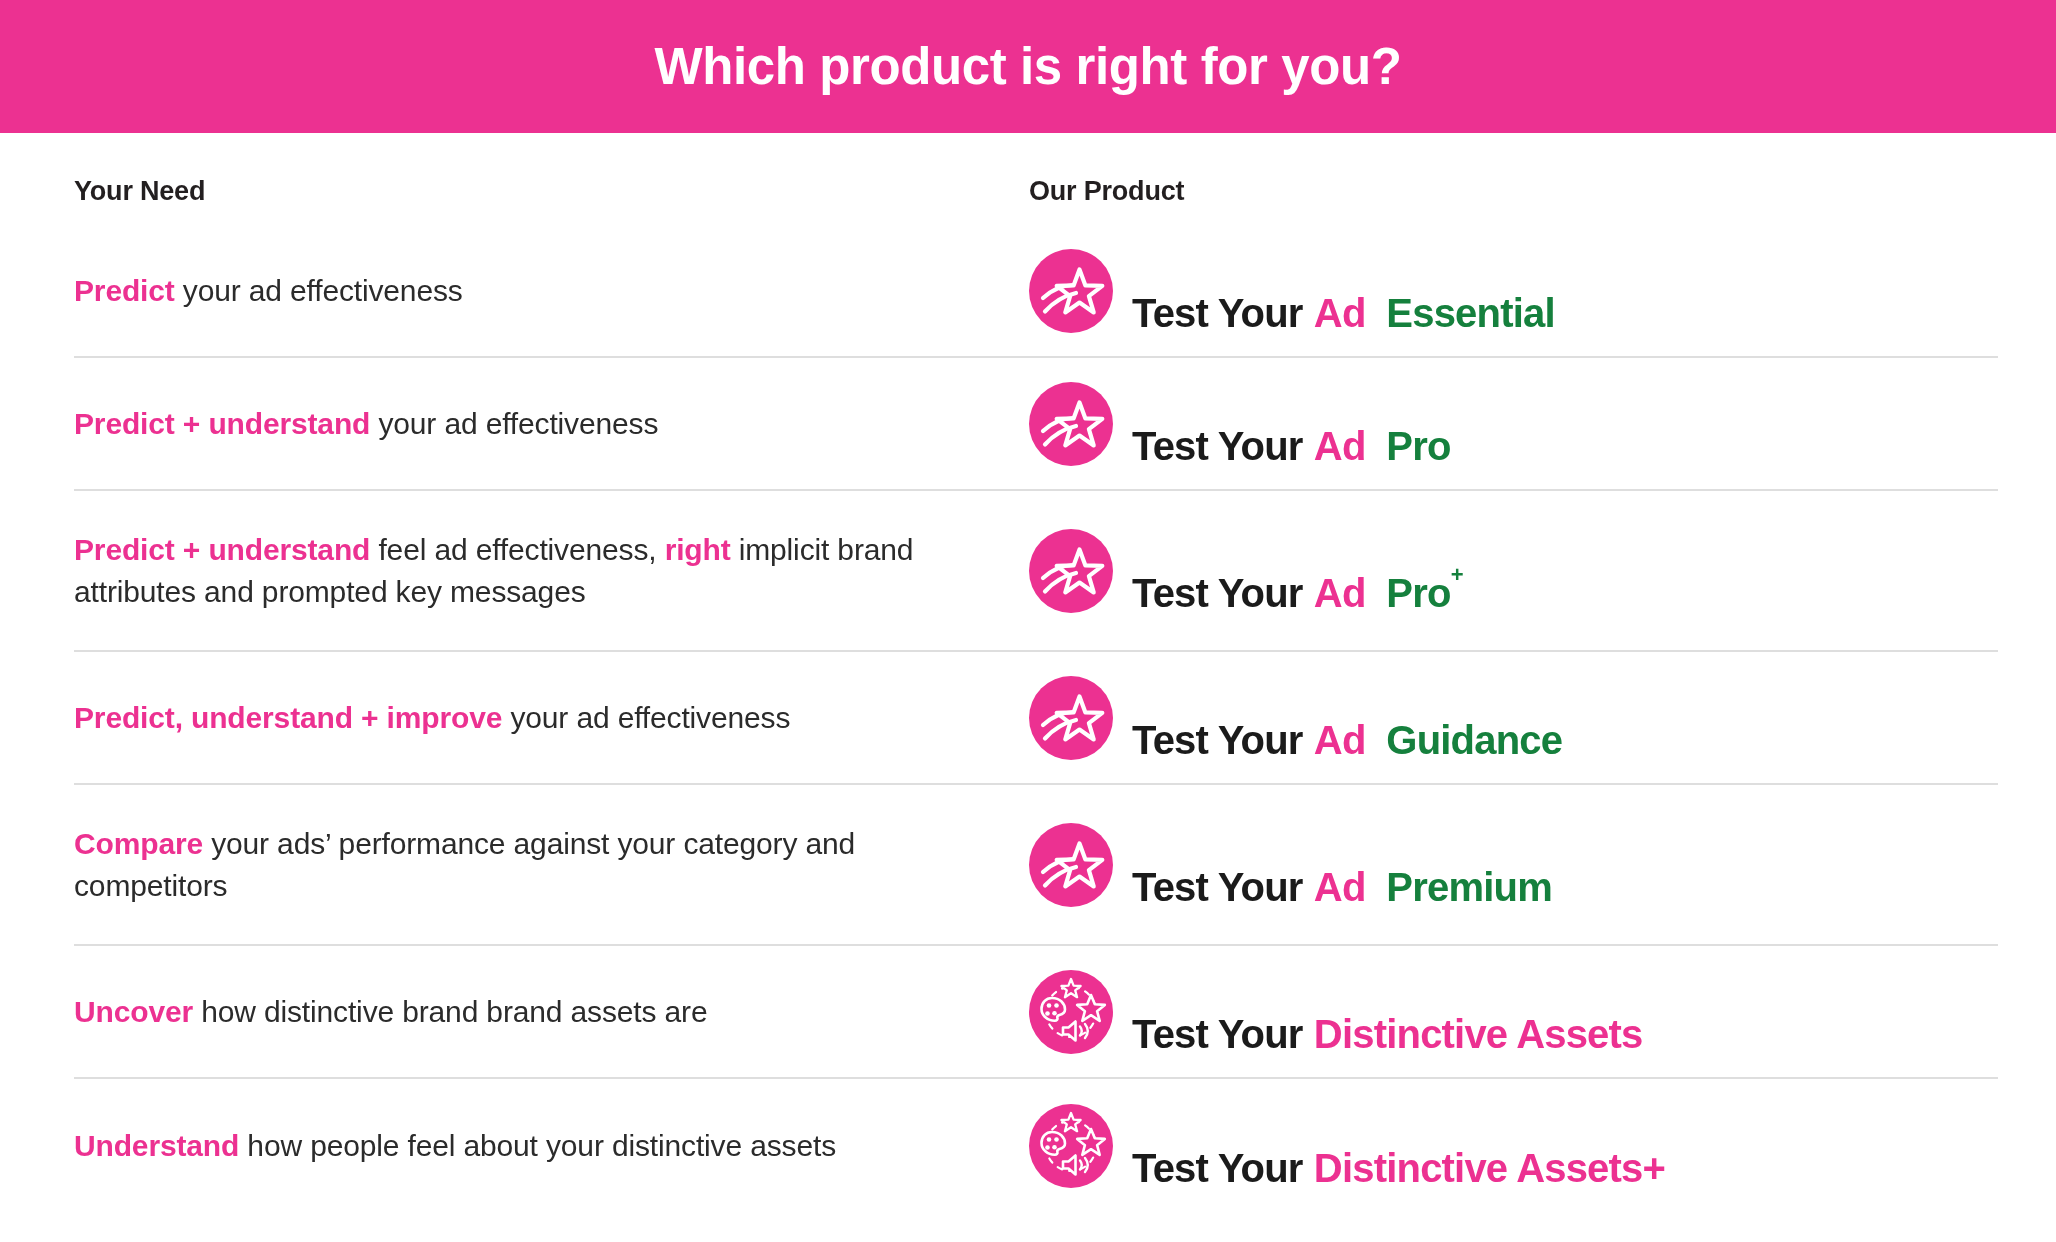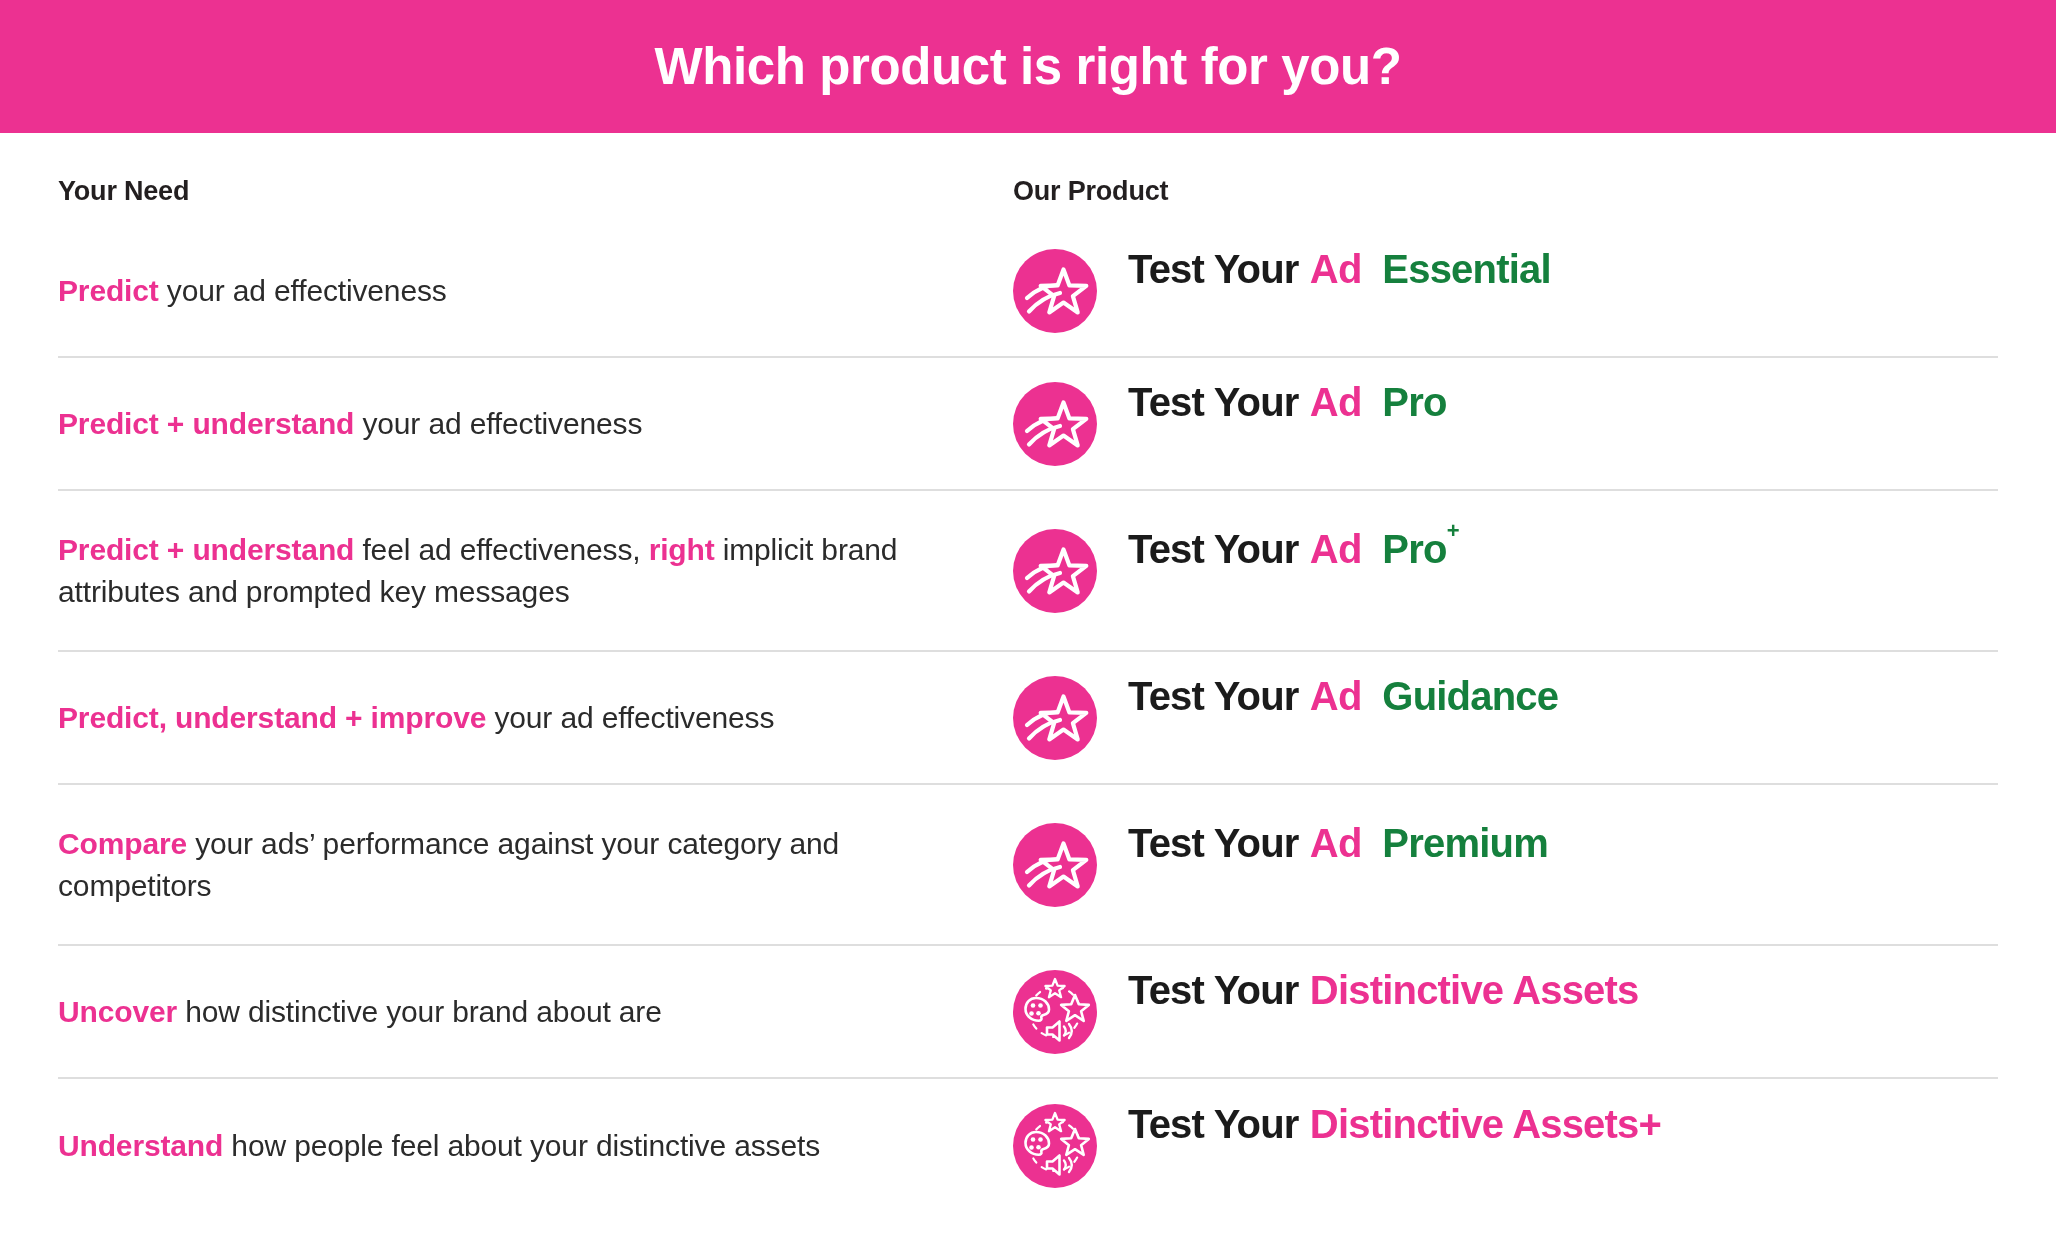--- a/index.html
+++ b/index.html
@@ -37,20 +37,21 @@
     font-weight: bold;
     letter-spacing: -0.4px;
     line-height: 1;
     text-align: center;
   }
 
   
   .table {
     padding: 0 58px 0 58px;
     flex: 1 1 auto;
+    margin-left: 16px;
   }
 
   .col-head-row {
     display: flex;
     align-items: flex-end;
     height: 92px;
     padding-bottom: 18px;
   }
   .col-need   { width: 955px; flex: 0 0 955px; }
   .col-prod   { flex: 1 1 auto; }
@@ -81,22 +82,22 @@
     padding-right: 30px;
   }
   .need-cell b {
     color: #ec3191;
     font-weight: bold;
   }
 
   .prod-cell {
     flex: 1 1 auto;
     display: flex;
-    align-items: flex-start;
-    gap: 31px;
+    align-items: flex-end;
+    gap: 19px;
   }
 
   
   .logo-mark {
     width: 84px;
     height: 84px;
     flex: 0 0 84px;
     border-radius: 50%;
     background: #ec3191;
     display: flex;
@@ -253,21 +254,21 @@
         <span class="prod-name">
           <span class="w-dark">Test Your</span>
             <span class="w-pink">Ad</span>
             <span class="w-gold">Premium</span>
         </span>
       </div>
     </div>
 
     <div class="row">
       <div class="need-cell">
-        <b>Uncover</b><span> how distinctive your brand about are</span>
+        <b>Uncover</b><span> how distinctive brand brand assets are</span>
       </div>
       <div class="prod-cell">
         <span class="logo-mark">
           <svg width="84" height="84" viewBox="0 0 84 84" aria-hidden="true">
             <circle cx="42" cy="42" r="25" fill="none" stroke="#ffffff" stroke-width="2.2" stroke-linecap="round" stroke-dasharray="5 7"></circle>
 
             <path d="M42 9 L44.6 15.6 L51.6 16 L46.2 20.4 L48.1 27.2 L42 23.2 L35.9 27.2 L37.8 20.4 L32.4 16 L39.4 15.6 Z" fill="#ec3191" stroke="#ffffff" stroke-width="2.3" stroke-linejoin="round"></path>
 
             <path d="M62 25 L65.8 34.3 L75.8 34.9 L68.1 41.2 L70.7 50.9 L62 45.2 L53.3 50.9 L55.9 41.2 L48.2 34.9 L58.2 34.3 Z" fill="#ec3191" stroke="#ffffff" stroke-width="2.6" stroke-linejoin="round"></path>
 

